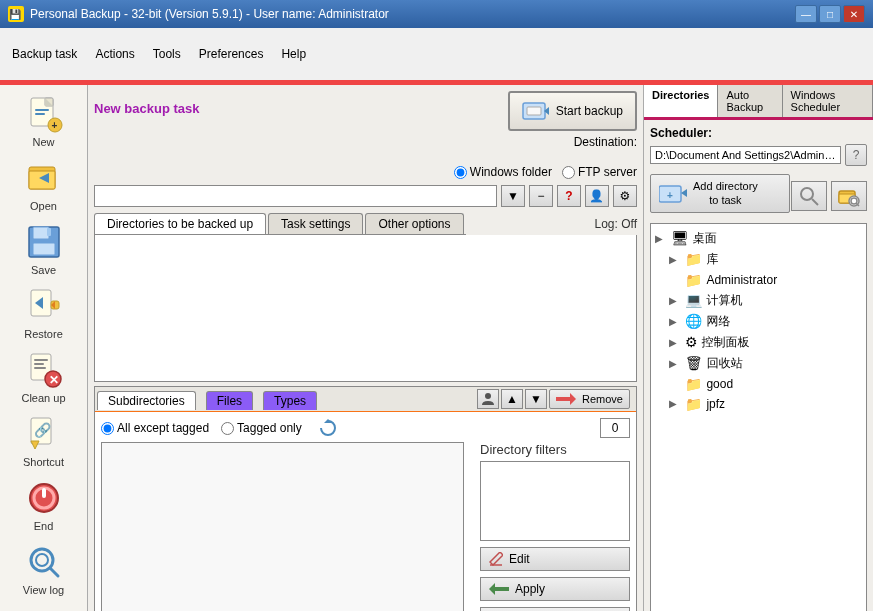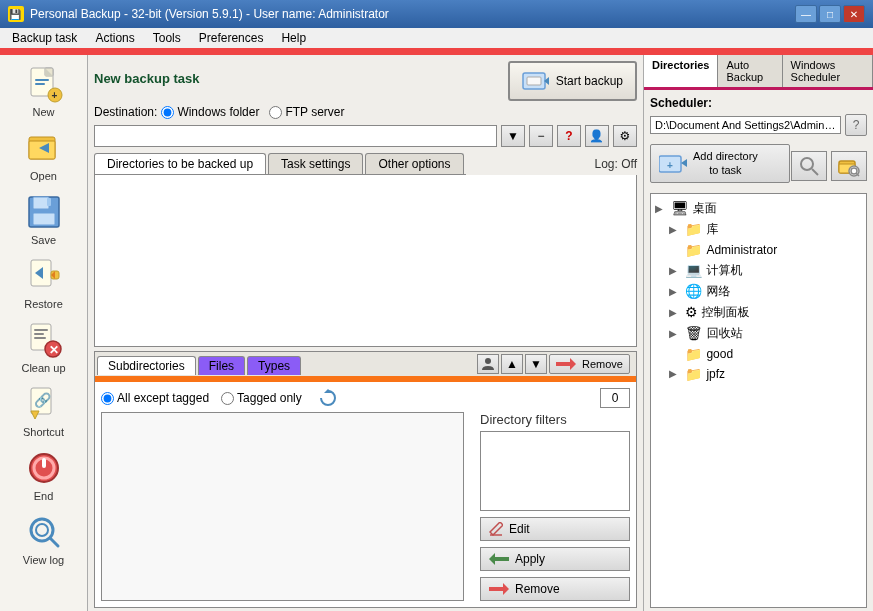--- a/index.html
+++ b/index.html
@@ -17,22 +17,22 @@
     }
     .title-bar-left { display: flex; align-items: center; gap: 6px; font-size: 12px; }
     .title-bar-icon { width: 16px; height: 16px; background: #ffd700; border-radius: 2px; display: flex; align-items: center; justify-content: center; font-size: 10px; }
     .title-bar-buttons { display: flex; gap: 2px; }
     .tb-btn { width: 22px; height: 18px; background: #6a9fd8; border: 1px solid #3a6aa0; color: white; font-size: 10px; cursor: pointer; display: flex; align-items: center; justify-content: center; border-radius: 2px; }
     .tb-btn.close { background: #c0392b; }
 
     
     .menu-bar {
       background: #f0f0f0;
-      border-bottom: 7px solid #ef4444;
-      padding: 0 4px;
+      border-bottom: 5px solid #ef4444;
+      padding: 16px 4px;
       display: flex;
       gap: 2px;
     }
     .menu-item { padding: 3px 8px; cursor: pointer; border-radius: 2px; font-size: 12px; }
 
     
     .main-container { display: flex; height: calc(611px - 28px - 24px); }
 
     
     .sidebar {
@@ -61,24 +61,24 @@
       height: 40px;
       display: flex;
       align-items: center;
       justify-content: center;
     }
     .sidebar-label { font-size: 11px; text-align: center; color: #333; margin-top: 2px; }
 
     
     .content-area { flex: 1; display: flex; flex-direction: column; padding: 6px; background: #f0eeea; overflow: hidden; }
 
-    .section-title { font-weight: bold; font-size: 13px; margin-bottom: 6px; color: #14532d; }
-
-    
-    .destination-row { display: flex; align-items: flex-end; gap: 4px; margin-bottom: 6px; }
+    .section-title { font-weight: bold; font-size: 13px; margin-bottom: 6px; color: #a21caf; }
+
+    
+    .destination-row { display: flex; align-items: flex-end; gap: 16px; margin-bottom: 6px; flex-direction: column; }
     .dest-label { font-size: 12px; }
     .radio-group { display: flex; gap: 10px; align-items: center; }
     .radio-item { display: flex; align-items: center; gap: 3px; font-size: 12px; cursor: pointer; }
     .start-backup-btn {
       margin-left: auto;
       background: linear-gradient(to bottom, #f8f6f0, #e0ddd6);
       border: 2px solid #888;
       padding: 6px 12px;
       cursor: pointer;
       display: flex;
@@ -98,21 +98,21 @@
     .tabs-header { display: flex; gap: 0; border-bottom: 1px solid #888; }
     .tab { padding: 3px 12px; border: 1px solid #888; border-bottom: none; background: #e0ddd6; cursor: pointer; font-size: 12px; margin-right: 2px; border-radius: 3px 3px 0 0; }
     .tab.active { background: white; }
     .log-off { margin-left: auto; font-size: 12px; align-self: flex-end; color: #333; padding-bottom: 4px; }
 
     
     .dirs-content { background: white; border: 1px solid #888; border-top: none; flex: 1; min-height: 80px; padding: 2px; overflow-y: auto; }
 
     
     .sub-area { display: flex; flex-direction: column; border: 1px solid #888; margin-top: 4px; }
-    .sub-tabs-header { display: flex; gap: 0; border-bottom: 6px solid #f97316; background: #e8e6e0; padding: 2px 2px 0 2px; align-items: center; }
+    .sub-tabs-header { display: flex; gap: 8px; border-bottom: 1px solid #f97316; background: #e8e6e0; padding: 2px 2px 0 2px; align-items: center; }
     .sub-tab { padding: 2px 10px; border: 1px solid #888; border-bottom: none; background: #8b5cf6; cursor: pointer; font-size: 12px; border-radius: 3px 3px 0 0; margin-right: 2px; }
     .sub-tab.active { background: white; }
     .sub-tabs-controls { margin-left: auto; display: flex; gap: 2px; padding-right: 4px; padding-bottom: 2px; }
     .sub-ctrl-btn { width: 22px; height: 20px; background: linear-gradient(to bottom, #f0f0f0, #d8d8d8); border: 1px solid #888; cursor: pointer; font-size: 12px; display: flex; align-items: center; justify-content: center; }
 
     .sub-content { display: flex; gap: 16px; padding: 6px; background: white; min-height: 160px; }
     .sub-left { flex: 1; display: flex; flex-direction: column; gap: 4px; }
     .radio-row { display: flex; gap: 12px; align-items: center; }
     .sub-list { flex: 1; border: 1px solid #888; background: #f8f8f8; min-height: 120px; }
     .sub-right { width: 150px; display: flex; flex-direction: column; gap: 4px; }

